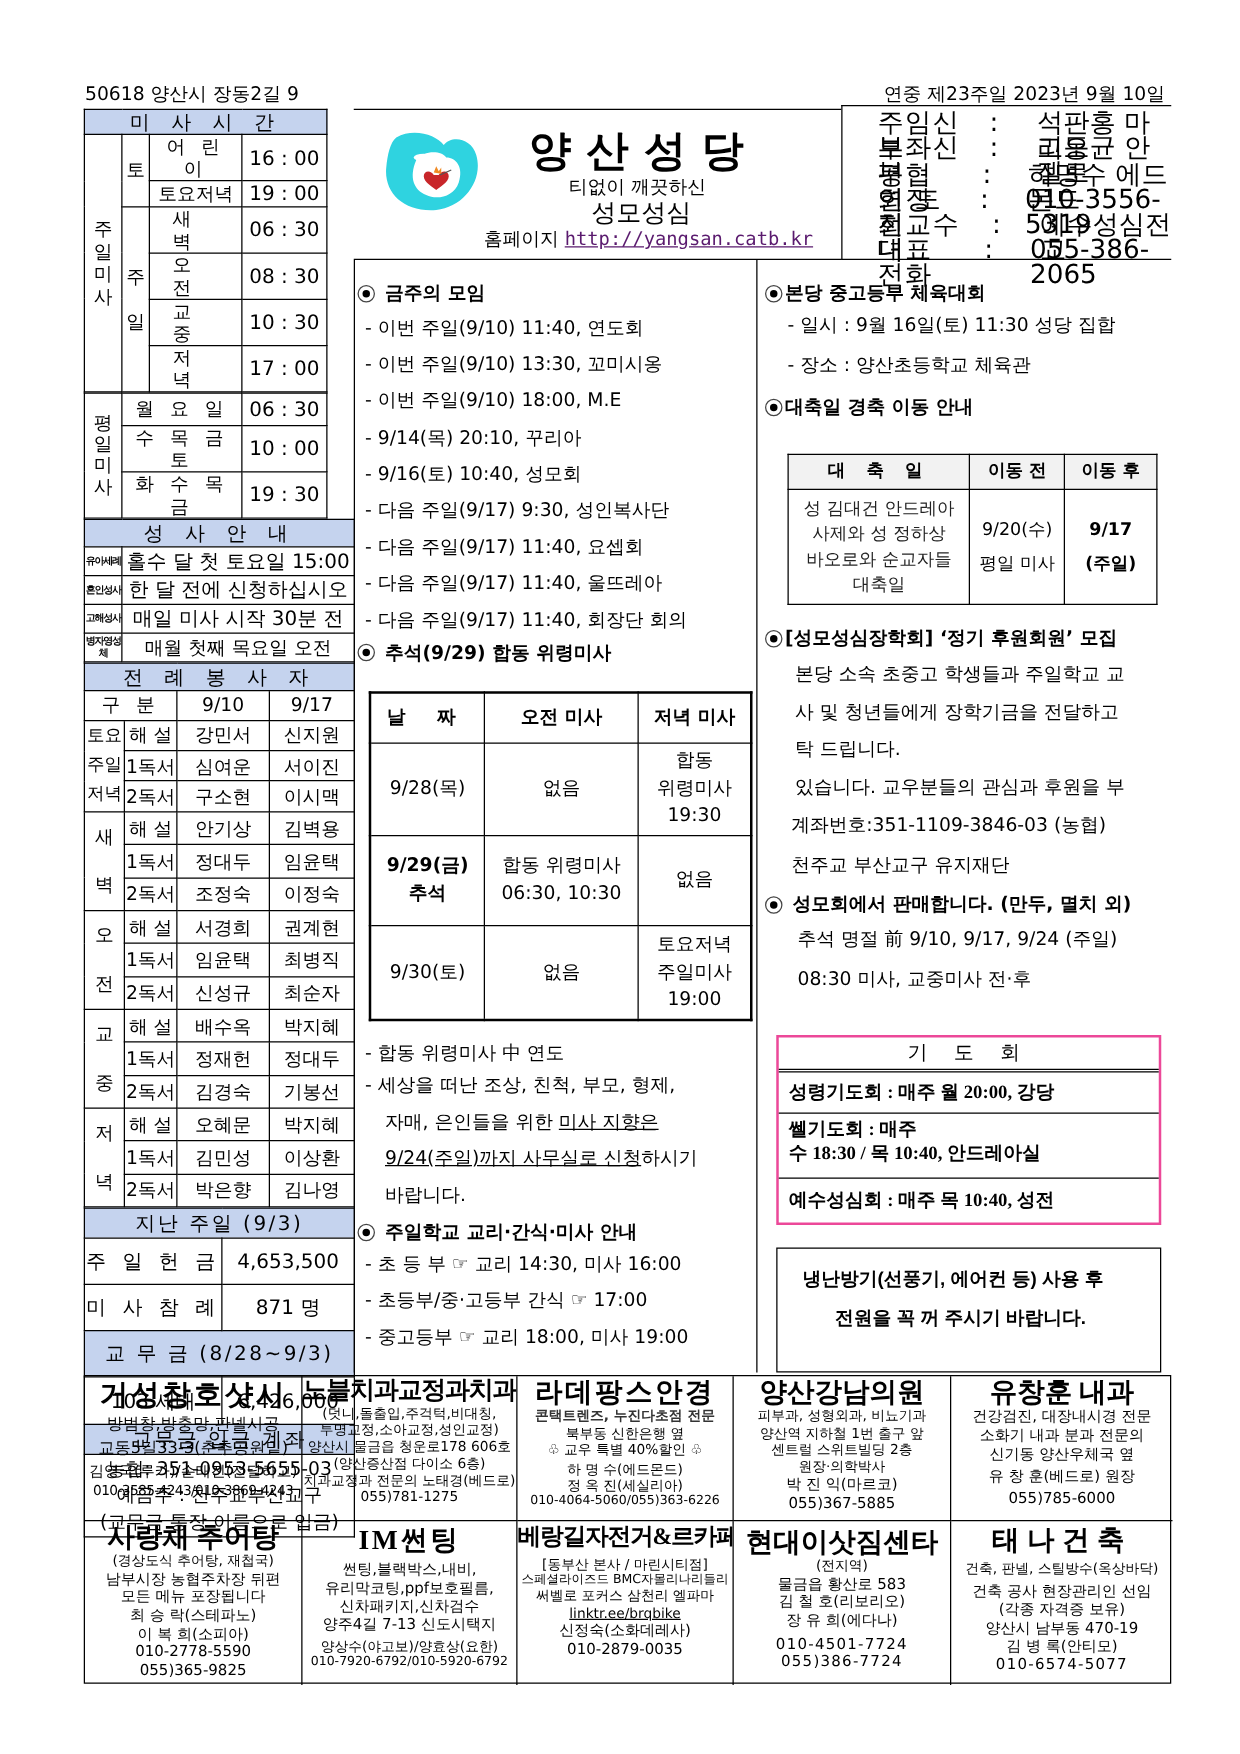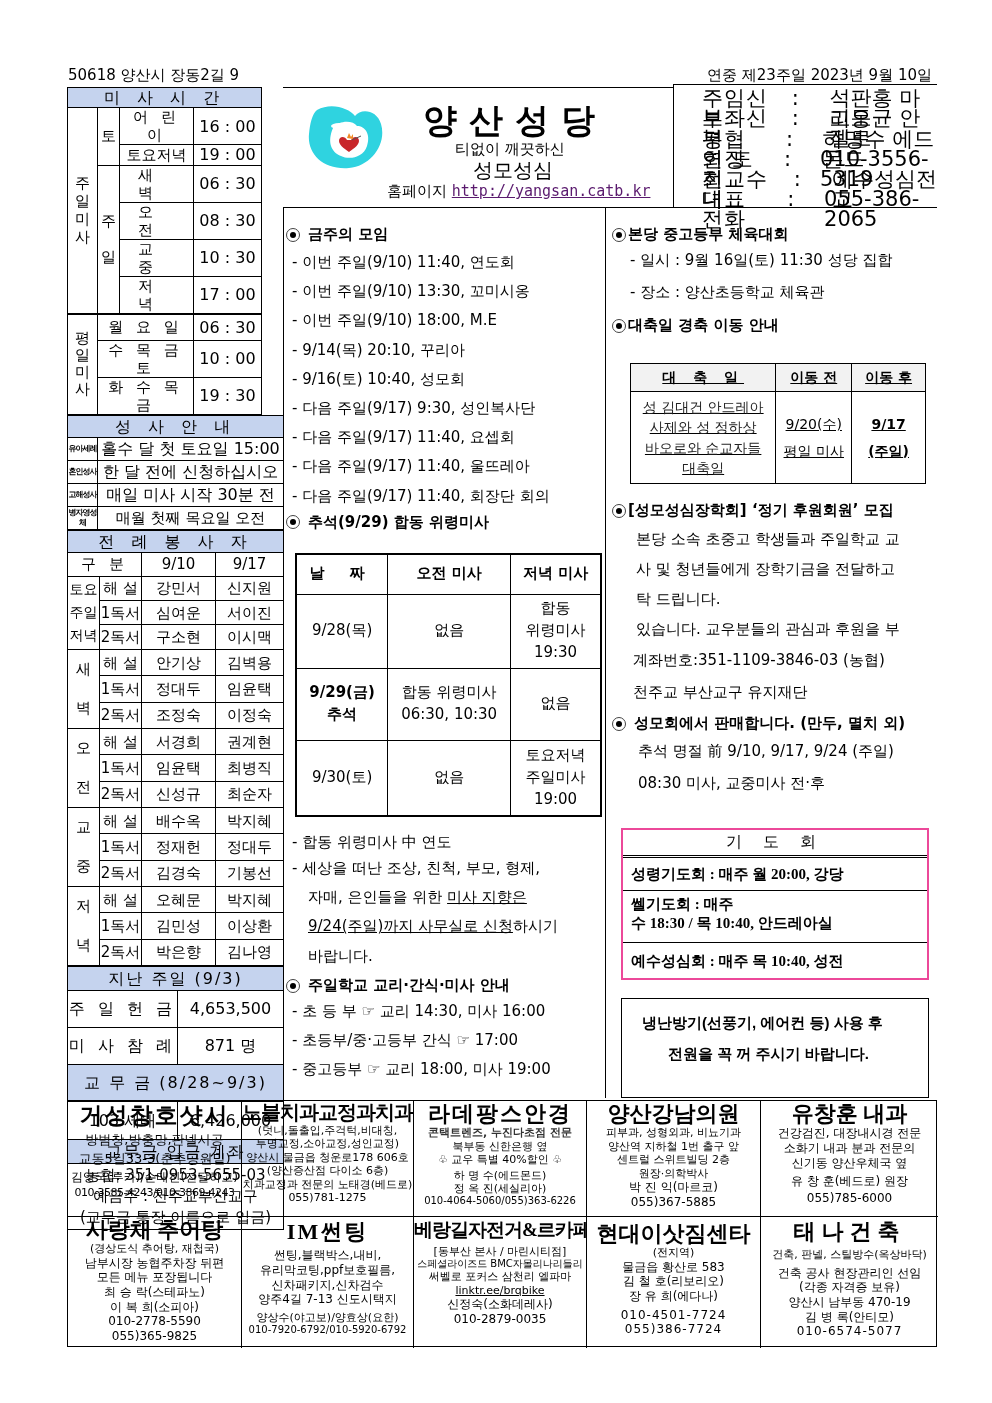--- a/index.html
+++ b/index.html
@@ -42,21 +42,21 @@
   .radio { display: inline-block; width: 14px; height: 14px; border: 1px solid #444; border-radius: 50%; position: relative; margin-right: 8px; background: #fff; flex: none; }
   .radio::after { content: ""; position: absolute; left: 3px; top: 3px; width: 6px; height: 6px; border-radius: 50%; background: #000; }
   .line { font-size: 15px; height: 29.2px; line-height: 29px; white-space: nowrap; }
   .u { text-decoration: underline; }
 
   table.mass { border-collapse: collapse; border: 2px solid #000; }
   table.mass td { border: 1px solid #000; text-align: center; font-size: 15px; line-height: 1.45; vertical-align: middle; }
 
   
   #right { left: 605px; top: 208px; width: 332px; height: 890px; border-left: 1px solid #000; }
-  table.feast { border-collapse: collapse; text-decoration: underline; }
+  table.feast { border-collapse: collapse; }
   table.feast td { border: 1px solid #000; text-align: center; font-size: 14px; line-height: 1.45; vertical-align: middle; }
   table.feast tr.h td { background: #f2f2f2; font-weight: bold; }
 
   #prayer { border: 2px solid #ec4899; }
   #prayer .row { border-top: 1px solid #000; padding: 4px 8px; font-size: 15px; font-weight: bold; font-family: "Liberation Serif", serif; }
   #prayer .title { text-align: center; font-size: 16px; letter-spacing: 8px; padding: 2px 0; border-bottom: 3px double #000; }
 
   
   #ads { left: 67px; top: 1100px; width: 870px; height: 247px; border: 1px solid #000; }
   .ad { position: absolute; border-right: 1px solid #000; border-bottom: 1px solid #000; text-align: center; overflow: hidden; }

